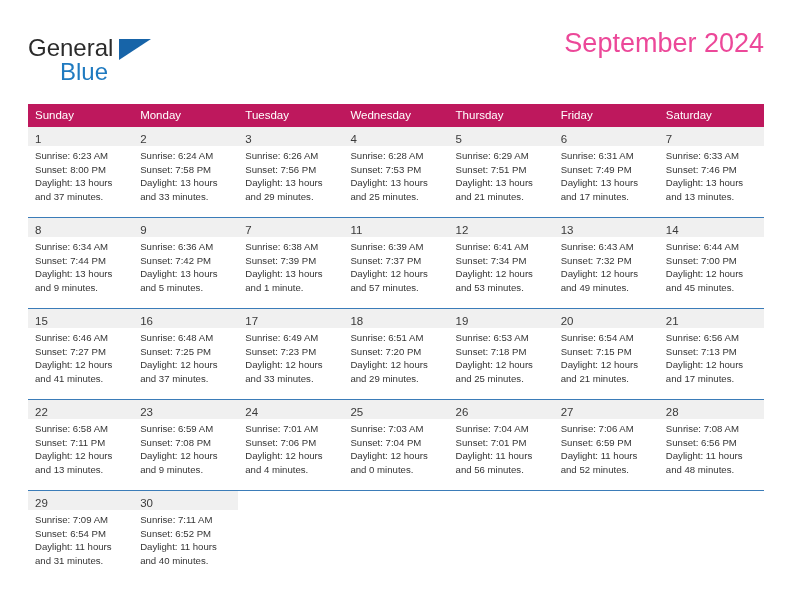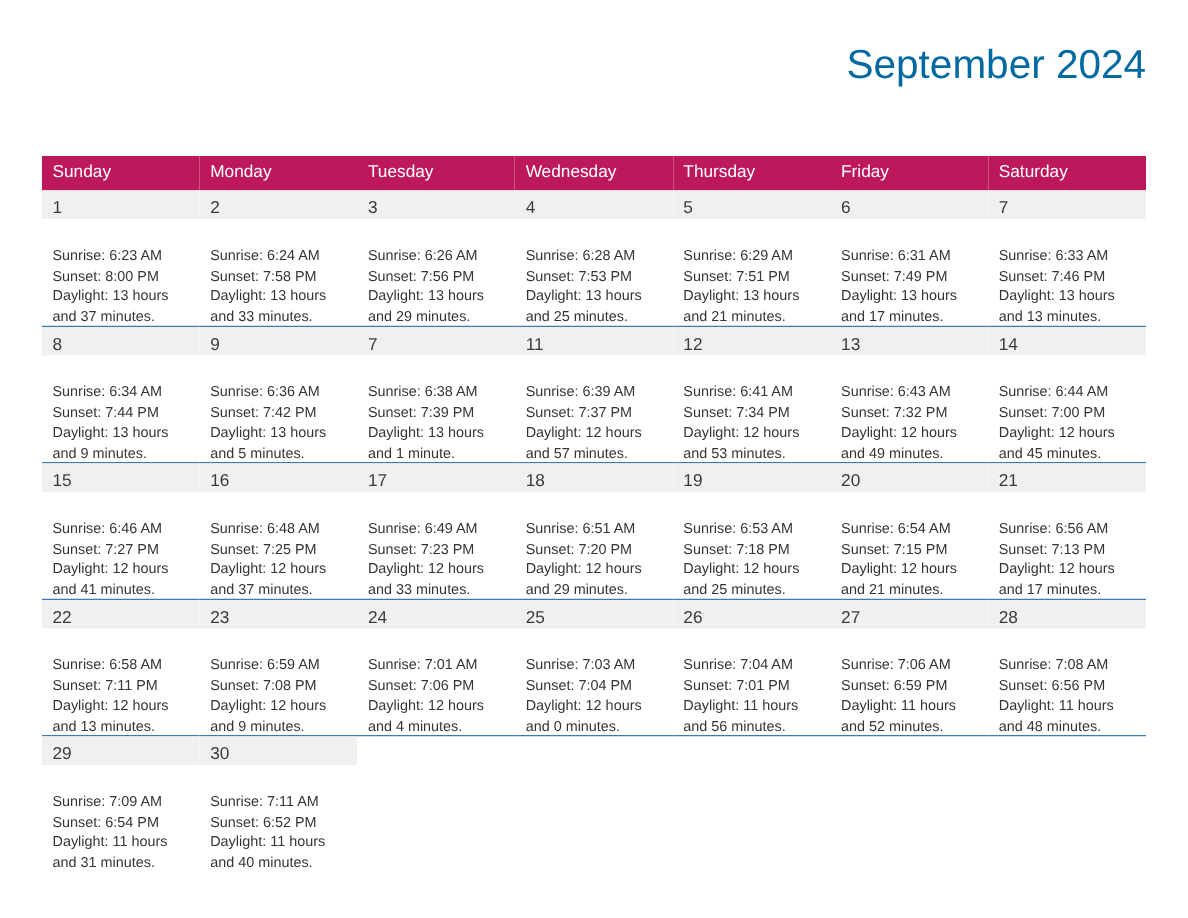--- a/index.html
+++ b/index.html
@@ -59,21 +59,21 @@
     border-bottom: 21px solid transparent;
   }
   .title-block {
     position: absolute;
     right: 0;
     top: 0;
     text-align: right;
   }
   .month-title {
     font-size: 27px;
-    color: #0369a1;
+    color: #ec4899;
     line-height: 34px;
     font-weight: normal;
     white-space: nowrap;
   }
   .location {
     font-size: 13.5px;
     color: #2b2b2b;
     line-height: 20px;
     margin-top: 3px;
     white-space: nowrap;
@@ -121,37 +121,42 @@
     height: 19px;
     padding: 2px 0 0 7px;
     background: transparent;
   }
   .daynum {
     font-size: 11.5px;
     color: #3a3a3a;
     line-height: 15px;
   }
   .cell-body {
-    padding: 18px 5px 0 7px;
+    padding: 3px 5px 0 7px;
   }
   .cell-body div {
     font-size: 9.6px;
     color: #353535;
     line-height: 13.6px;
     white-space: nowrap;
   }
   .empty .daynum-band { background: transparent; }
 </style>
 </head>
 <body>
 
 <div id="page">
 
   <div class="top-bar">
 
+    <div class="logo">
+      <span class="logo-general">General</span>
+      <span class="logo-flag"></span>
+      <span class="logo-blue">Blue</span>
+    </div>
 
     <div class="title-block">
       <div class="month-title">September 2024</div>
     </div>
 
   </div>
 
   <table class="calendar">
     <colgroup>
       <col>

